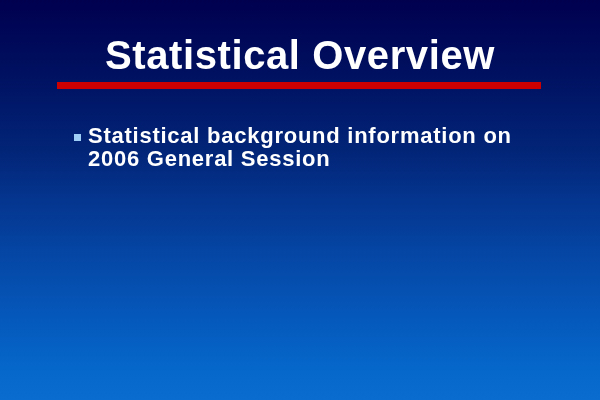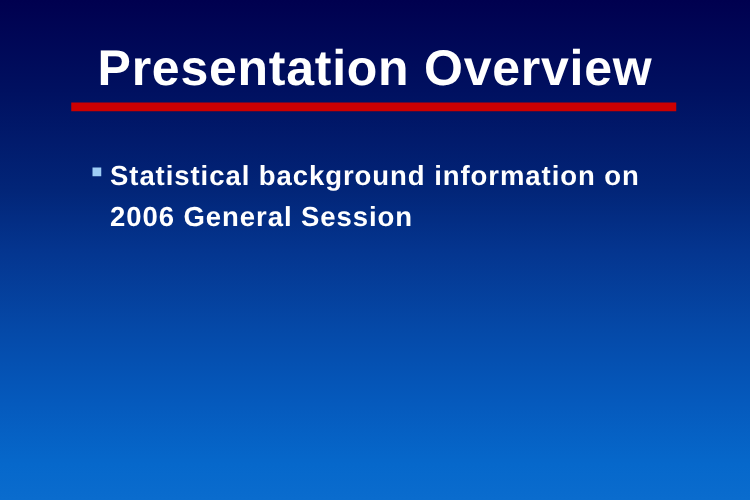--- a/index.html
+++ b/index.html
@@ -72,21 +72,21 @@
   }
 
   .bullet-item {
     position: relative;
     padding-left: 17px;
     margin: 0 0 26px 0;
     color: #FFFFFF;
     font-family: "Liberation Sans", sans-serif;
     font-size: 22px;
     font-weight: bold;
-    line-height: 33px;
+    line-height: 23px;
     letter-spacing: 0.75px;
   }
 
   .bullet-item:last-child {
     margin-bottom: 0;
   }
 
   .bullet-marker {
     position: absolute;
     left: 3px;
@@ -100,21 +100,21 @@
     display: block;
     max-width: 452px;
   }
 </style>
 </head>
 <body>
 
 <div id="slide">
 
   <div id="title-block">
-    <h1 id="slide-title">Presentation Overview</h1>
+    <h1 id="slide-title">Statistical Overview</h1>
   </div>
 
   <div id="title-rule"></div>
 
   <ul id="body-list">
 
     <li class="bullet-item">
       <span class="bullet-marker"></span>
       <span class="bullet-text">Statistical background information on 2006 General Session</span>
     </li>

